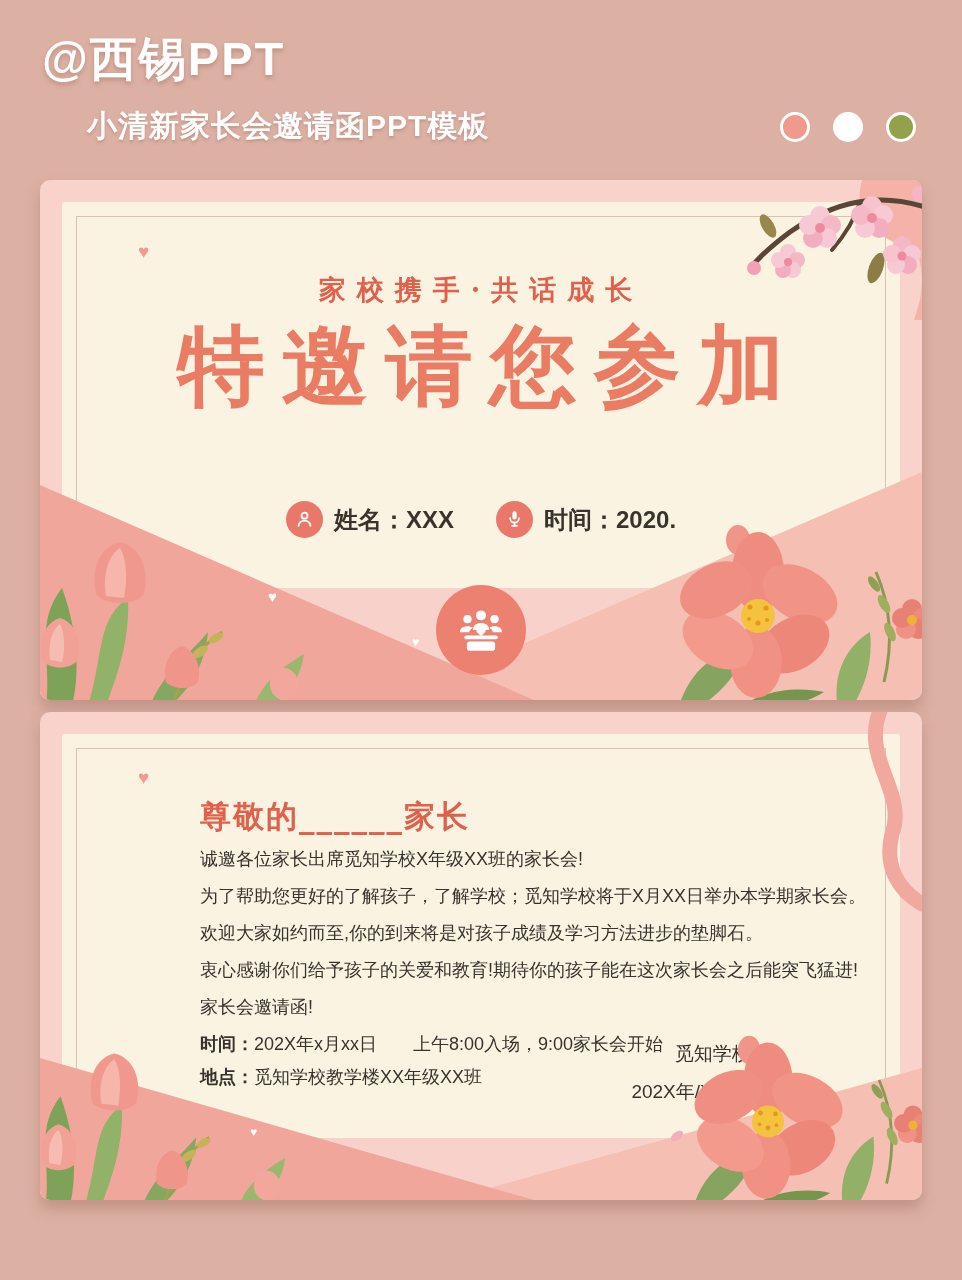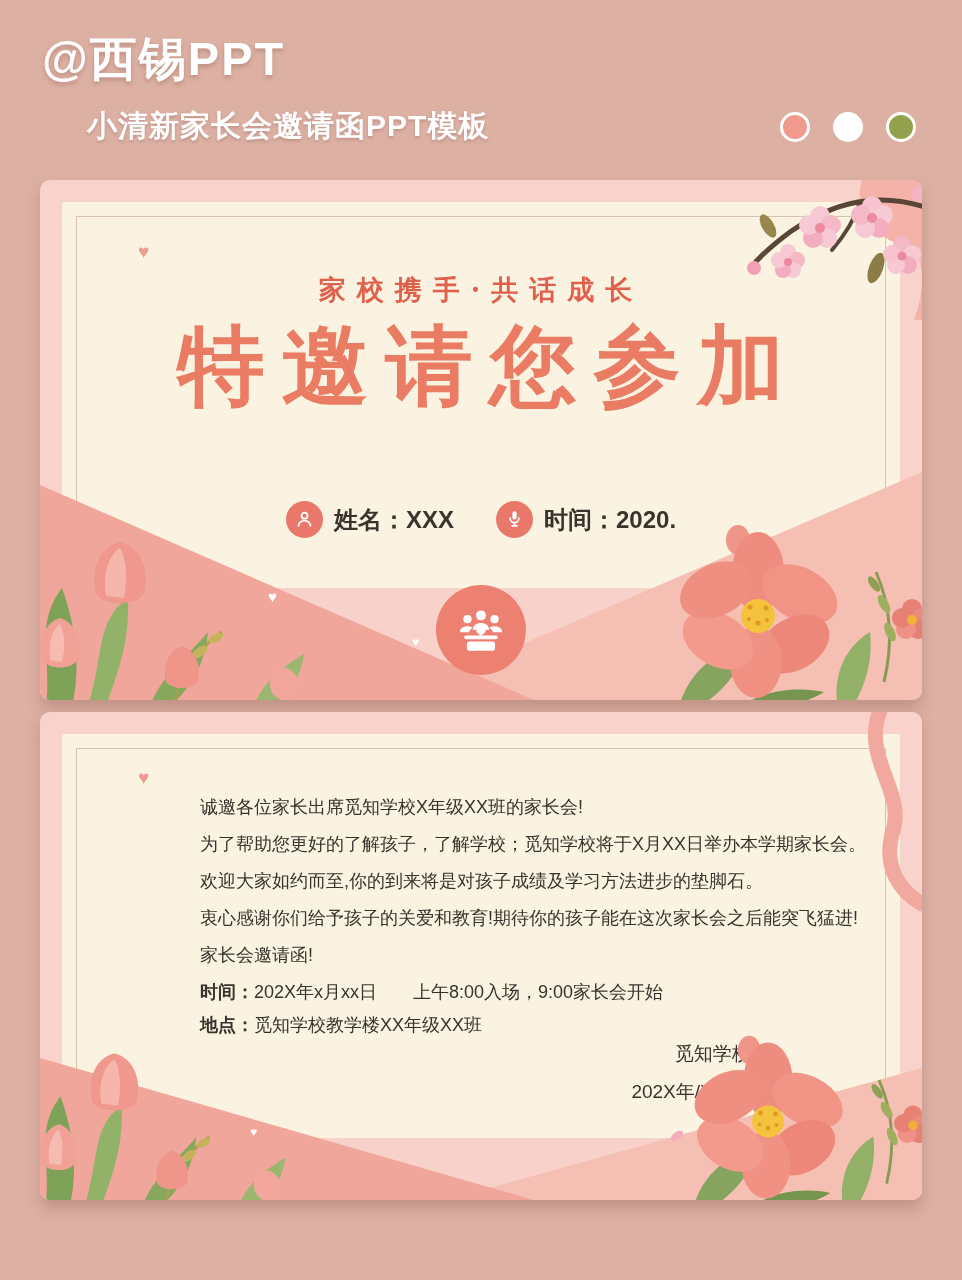--- a/index.html
+++ b/index.html
@@ -276,20 +276,21 @@
   <div class="paper"></div>
   <div class="frame"></div>
 
   <svg class="deco ribbon2" width="140" height="210" viewBox="0 0 140 210">
     <path d="M96 0 C 72 52 122 84 106 128 C 98 160 112 184 136 198" stroke="#f1a99f" stroke-width="15" fill="none" stroke-linecap="round"></path>
   </svg>
 
   <span class="heart s2">♥</span>
 
   <div class="content">
+    <div class="greeting">尊敬的______家长</div>
     <p>诚邀各位家长出席觅知学校X年级XX班的家长会!</p>
     <p>为了帮助您更好的了解孩子，了解学校；觅知学校将于X月XX日举办本学期家长会。</p>
     <p>欢迎大家如约而至,你的到来将是对孩子成绩及学习方法进步的垫脚石。</p>
     <p>衷心感谢你们给予孩子的关爱和教育!期待你的孩子能在这次家长会之后能突飞猛进!</p>
     <p>家长会邀请函!</p>
     <p class="sched">
       <b>时间：</b><span>202X年x月xx日　　上午8:00入场，9:00家长会开始</span>
     </p>
     <p class="sched">
       <b>地点：</b><span>觅知学校教学楼XX年级XX班</span>

